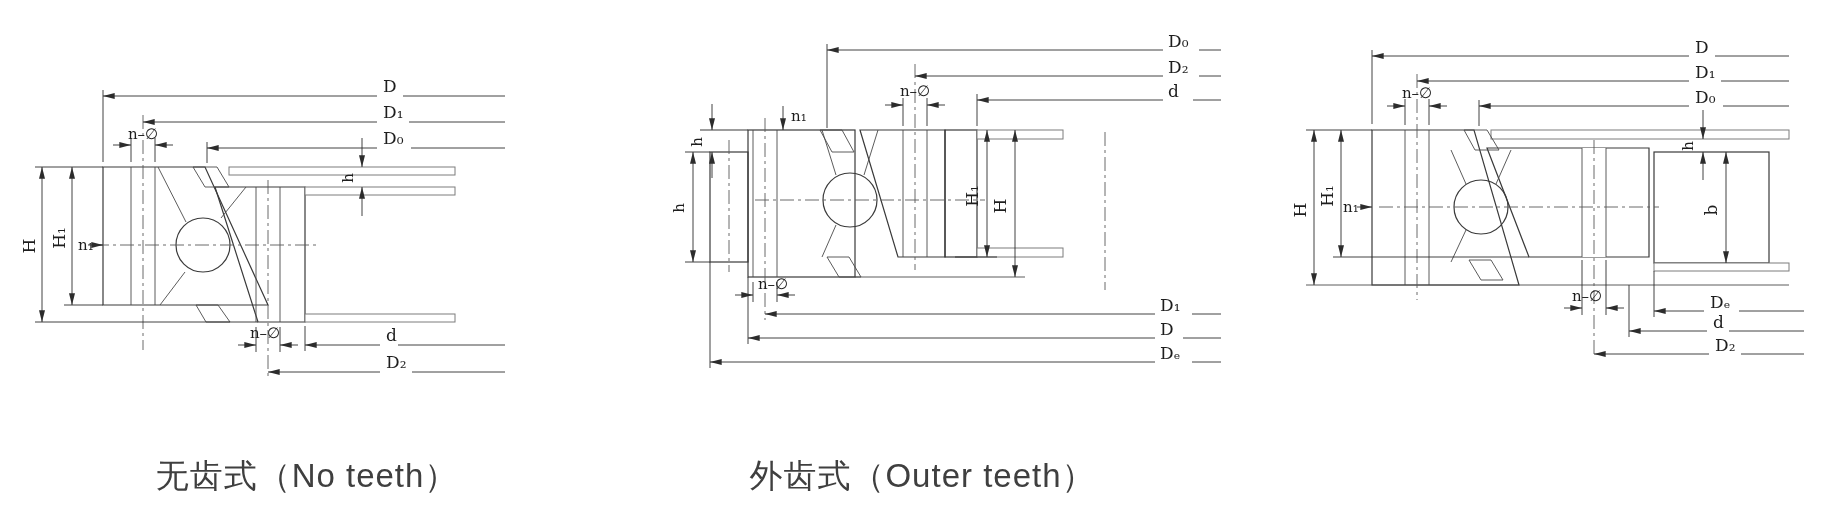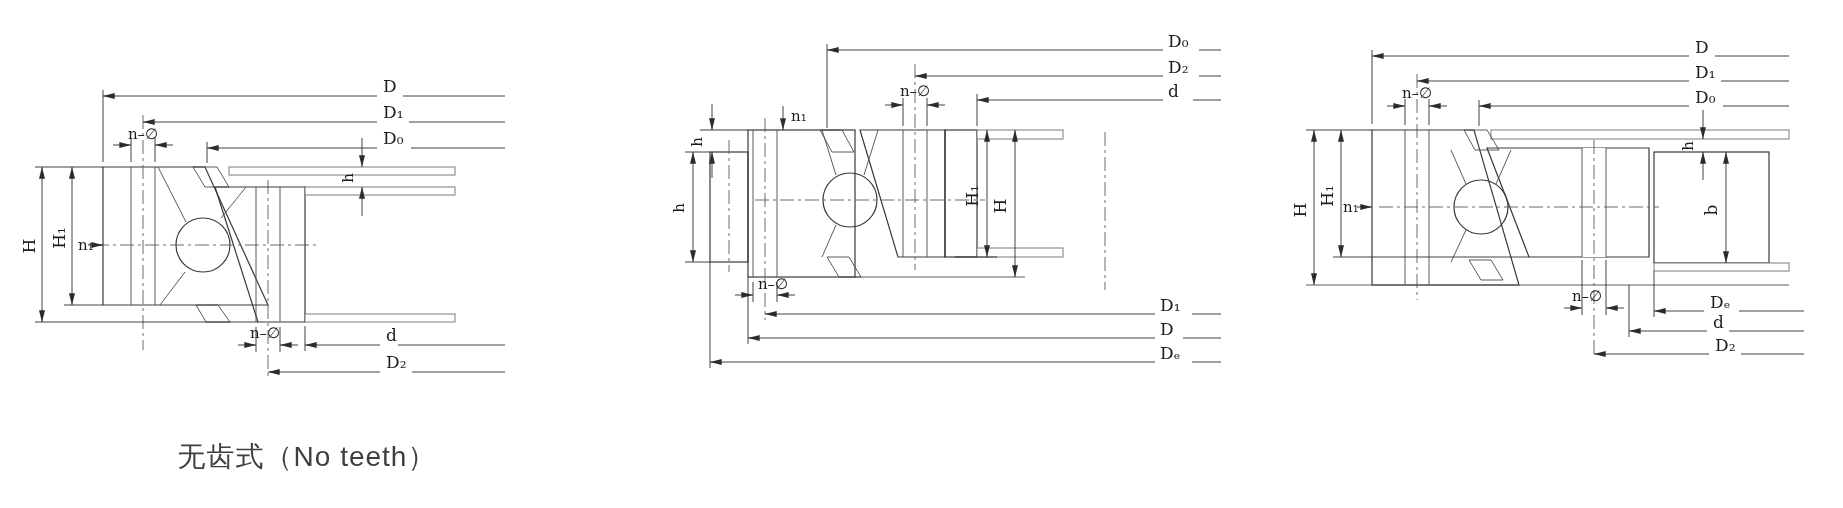--- a/index.html
+++ b/index.html
@@ -6,21 +6,21 @@
   .stage{position:relative;width:1843px;height:508px;background:#ffffff;overflow:hidden;
          font-family:"Liberation Sans",sans-serif;}
   svg.diag{position:absolute;top:0;height:415px;}
   .ln{stroke:#3a3a3a;stroke-width:1.2;fill:none;}
   .thin{stroke:#4a4a4a;stroke-width:0.9;fill:none;}
   .cl{stroke:#5a5a5a;stroke-width:0.9;fill:none;stroke-dasharray:14 4 3 4;}
   .strip{fill:#ffffff;stroke:#7d7d7d;stroke-width:1;}
   .dim{stroke:#2c2c2c;stroke-width:0.9;fill:none;}
   .dimtxt{font-family:"DejaVu Serif","Liberation Serif",serif;font-size:17px;fill:#1e1e1e;}
   .dimsm{font-family:"DejaVu Serif","Liberation Serif",serif;font-size:15px;fill:#1e1e1e;}
-  .caption{position:absolute;top:438px;text-align:center;font-size:28px;color:#3f3f3f;
+  .caption{position:absolute;top:454px;text-align:center;font-size:33px;color:#3f3f3f;
            letter-spacing:1px;font-family:"Liberation Sans","DejaVu Sans",sans-serif;}
 </style>
 </head>
 <body>
 
 <div class="stage">
 
   <svg width="0" height="0" style="position:absolute">
     <defs>
       <pattern id="hF" width="9" height="9" patternUnits="userSpaceOnUse">
@@ -276,13 +276,14 @@
       <line x1="500" y1="331" x2="575" y2="331" class="dim"></line>
       <text x="484" y="328" class="dimtxt">d</text>
 
       <line x1="365" y1="354" x2="480" y2="354" class="dim" marker-start="url(#arw)"></line>
       <line x1="512" y1="354" x2="575" y2="354" class="dim"></line>
       <text x="486" y="351" class="dimtxt">D₂</text>
     </g>
   </svg>
 
   <div class="caption" style="left:0;width:614px">无齿式（No teeth）</div>
+  <div class="caption" style="left:615px;width:615px">外齿式（Outer  teeth）</div>
 </div>
 
 </body></html>

